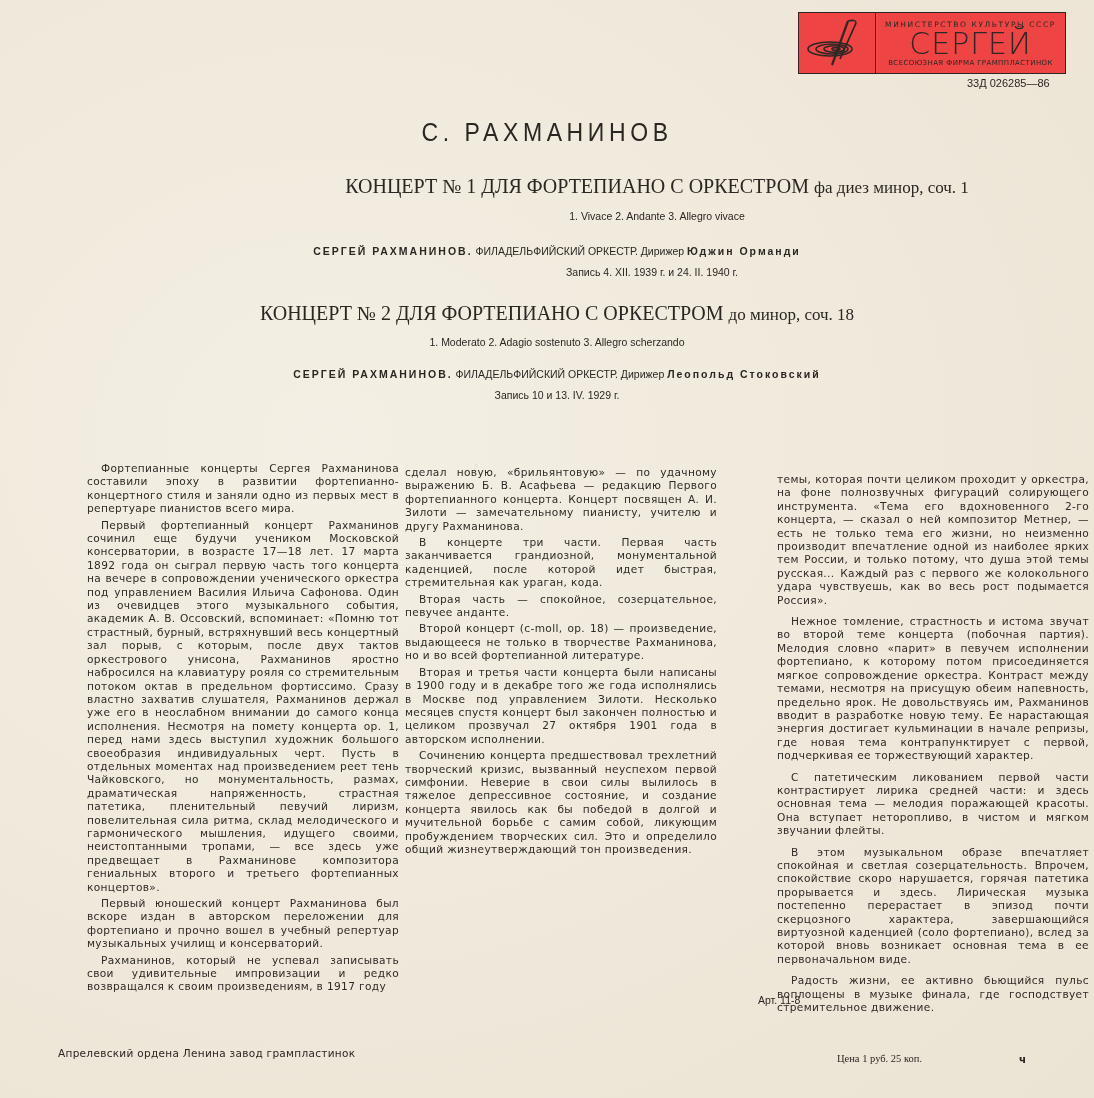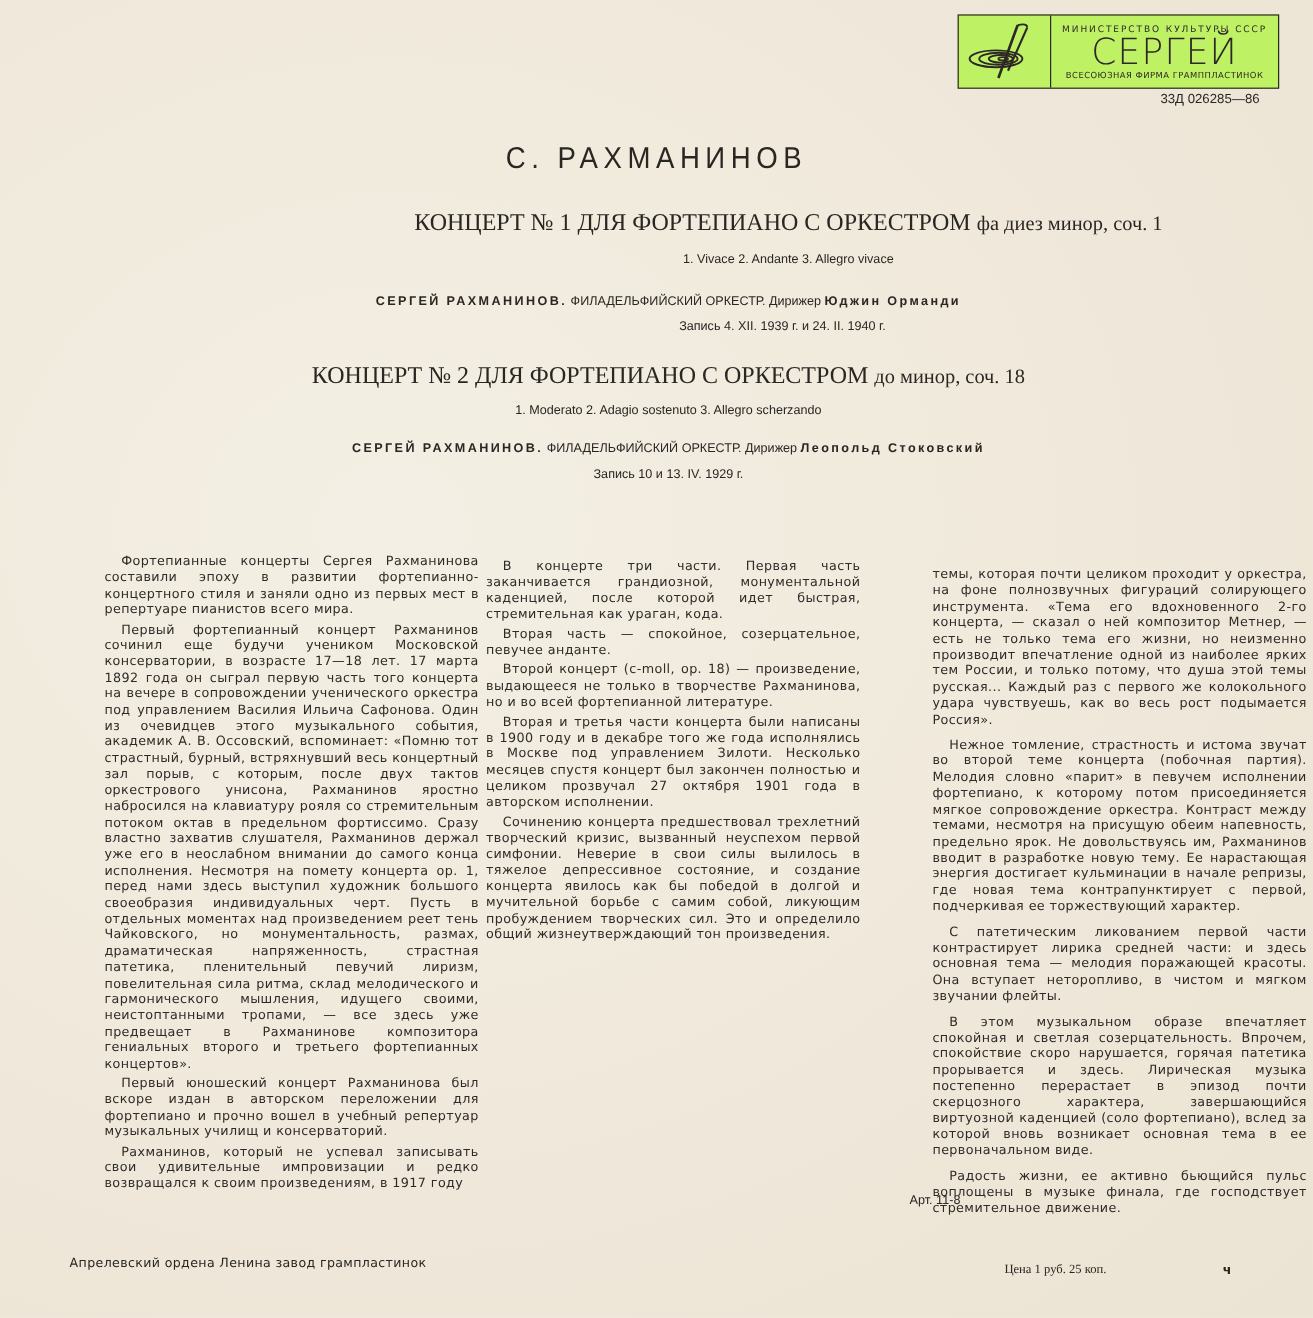--- a/index.html
+++ b/index.html
@@ -6,21 +6,21 @@
   body {
     width: 1094px; height: 1098px; overflow: hidden;
     background: #f1ebdf;
     background-image: radial-gradient(ellipse at 30% 40%, #f4efe4 0%, #efe8da 60%, #ebe3d3 100%);
     color: #2a2622;
     position: relative;
     font-family: "DejaVu Sans", sans-serif;
   }
   .logo-box {
     position: absolute; left: 798px; top: 12px; width: 266px; height: 60px;
-    border: 1.5px solid #2c2825; background: #bef264; display: flex;
+    border: 1.5px solid #2c2825; background: #ef4444; display: flex;
   }
   .logo-emblem { width: 76px; height: 100%; border-right: 1.5px solid #2c2825; display:flex; align-items:center; justify-content:center; }
   .logo-text { flex: 1; display: flex; flex-direction: column; align-items: center; justify-content: center; }
   .logo-top { font-size: 7.5px; letter-spacing: 1.6px; color:#2c2825; }
   .logo-main { font-family: "DejaVu Sans", sans-serif; font-size: 30px; font-weight: 300; letter-spacing: 1px; line-height: 30px; color:#2c2825; }
   .logo-bottom { font-size: 7px; letter-spacing: 0.4px; color:#2c2825; }
   .catalog { position: absolute; left: 967px; top: 77px; font-size: 11px; font-family: "Liberation Sans Narrow","Liberation Sans", sans-serif; color:#2a2622; }
 
   .composer { position: absolute; left: 0; width: 100%; top: 118px; text-align: center;
     font-family: "Liberation Sans", sans-serif; font-size: 25px; letter-spacing: 5px; font-weight: 400; transform: scaleX(0.92); }
@@ -103,20 +103,21 @@
 <div class="recording r2">Запись 10 и 13. IV. 1929 г.</div>
 
 <div class="col col1">
   <p>Фортепианные концерты Сергея Рахманинова составили эпоху в развитии фортепианно-концертного стиля и заняли одно из первых мест в репертуаре пианистов всего мира.</p>
   <p>Первый фортепианный концерт Рахманинов сочинил еще будучи учеником Московской консерватории, в возрасте 17—18 лет. 17 марта 1892 года он сыграл первую часть того концерта на вечере в сопровождении ученического оркестра под управлением Василия Ильича Сафонова. Один из очевидцев этого музыкального события, академик А. В. Оссовский, вспоминает: «Помню тот страстный, бурный, встряхнувший весь концертный зал порыв, с которым, после двух тактов оркестрового унисона, Рахманинов яростно набросился на клавиатуру рояля со стремительным потоком октав в предельном фортиссимо. Сразу властно захватив слушателя, Рахманинов держал уже его в неослабном внимании до самого конца исполнения. Несмотря на помету концерта ор. 1, перед нами здесь выступил художник большого своеобразия индивидуальных черт. Пусть в отдельных моментах над произведением реет тень Чайковского, но монументальность, размах, драматическая напряженность, страстная патетика, пленительный певучий лиризм, повелительная сила ритма, склад мелодического и гармонического мышления, идущего своими, неистоптанными тропами, — все здесь уже предвещает в Рахманинове композитора гениальных второго и третьего фортепианных концертов».</p>
   <p>Первый юношеский концерт Рахманинова был вскоре издан в авторском переложении для фортепиано и прочно вошел в учебный репертуар музыкальных училищ и консерваторий.</p>
   <p>Рахманинов, который не успевал записывать свои удивительные импровизации и редко возвращался к своим произведениям, в 1917 году</p>
 </div>
 
 <div class="col col2">
+  <p class="para-cont">сделал новую, «брильянтовую» — по удачному выражению Б. В. Асафьева — редакцию Первого фортепианного концерта. Концерт посвящен А. И. Зилоти — замечательному пианисту, учителю и другу Рахманинова.</p>
   <p>В концерте три части. Первая часть заканчивается грандиозной, монументальной каденцией, после которой идет быстрая, стремительная как ураган, кода.</p>
   <p>Вторая часть — спокойное, созерцательное, певучее анданте.</p>
   <p>Второй концерт (c-moll, ор. 18) — произведение, выдающееся не только в творчестве Рахманинова, но и во всей фортепианной литературе.</p>
   <p>Вторая и третья части концерта были написаны в 1900 году и в декабре того же года исполнялись в Москве под управлением Зилоти. Несколько месяцев спустя концерт был закончен полностью и целиком прозвучал 27 октября 1901 года в авторском исполнении.</p>
   <p>Сочинению концерта предшествовал трехлетний творческий кризис, вызванный неуспехом первой симфонии. Неверие в свои силы вылилось в тяжелое депрессивное состояние, и создание концерта явилось как бы победой в долгой и мучительной борьбе с самим собой, ликующим пробуждением творческих сил. Это и определило общий жизнеутверждающий тон произведения.</p>
 </div>
 
 <div class="col col3">
   <p class="para-cont">темы, которая почти целиком проходит у оркестра, на фоне полнозвучных фигураций солирующего инструмента. «Тема его вдохновенного 2-го концерта, — сказал о ней композитор Метнер, — есть не только тема его жизни, но неизменно производит впечатление одной из наиболее ярких тем России, и только потому, что душа этой темы русская... Каждый раз с первого же колокольного удара чувствуешь, как во весь рост подымается Россия».</p>
   <p style="margin-top:8px">Нежное томление, страстность и истома звучат во второй теме концерта (побочная партия). Мелодия словно «парит» в певучем исполнении фортепиано, к которому потом присоединяется мягкое сопровождение оркестра. Контраст между темами, несмотря на присущую обеим напевность, предельно ярок. Не довольствуясь им, Рахманинов вводит в разработке новую тему. Ее нарастающая энергия достигает кульминации в начале репризы, где новая тема контрапунктирует с первой, подчеркивая ее торжествующий характер.</p>

